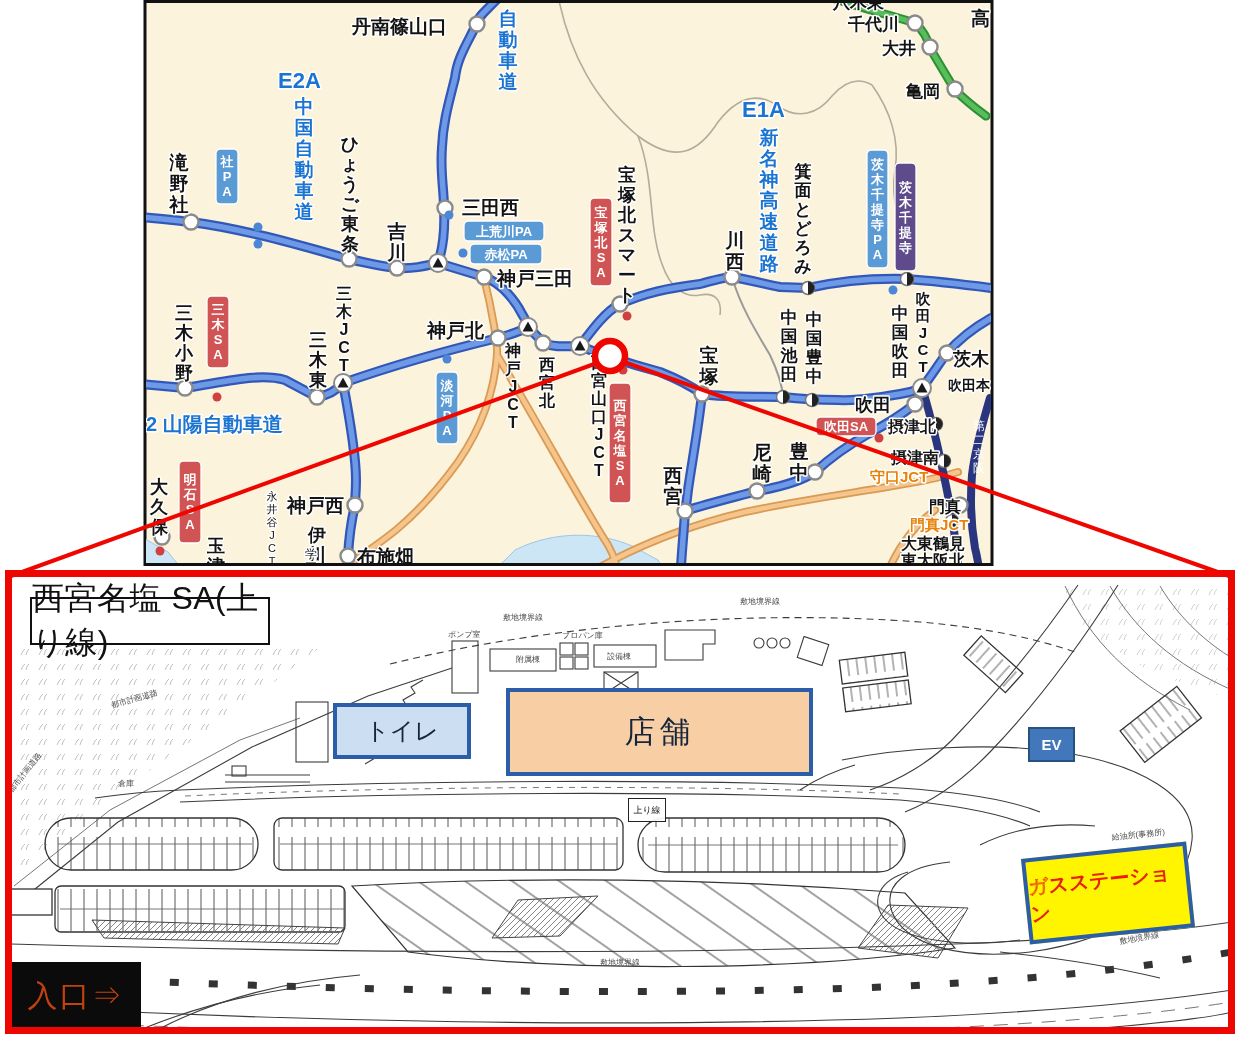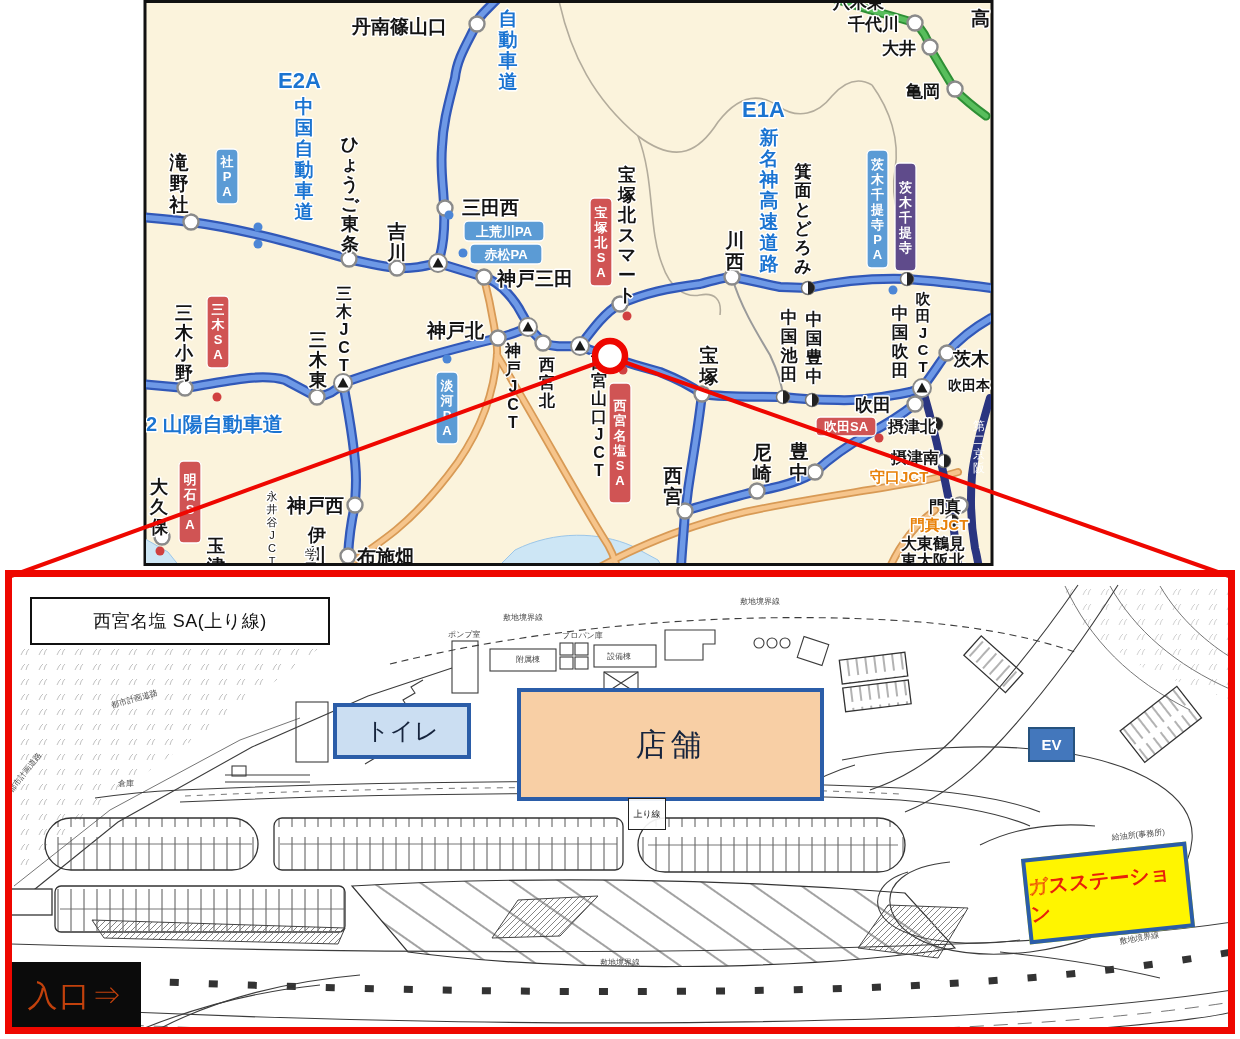--- a/index.html
+++ b/index.html
@@ -1,30 +1,30 @@
 <!DOCTYPE html>
 <html><head>
 <meta charset="utf-8">
 <style>
   html,body{margin:0;padding:0;background:#fff;}
   body{font-family:"Liberation Sans",sans-serif;}
   .stage{position:relative;width:1240px;height:1039px;overflow:hidden;background:#fff;}
   #scene{position:absolute;left:0;top:0;z-index:1;}
   .ovl{position:absolute;box-sizing:border-box;display:flex;align-items:center;justify-content:center;z-index:3;}
-  .title-box{left:30px;top:597px;width:300px;height:48px;background:#fff;border:2.5px solid #111;
-    font-size:18px;color:#111;letter-spacing:.5px;}
+  .title-box{left:30px;top:597px;width:240px;height:48px;background:#fff;border:2.5px solid #111;
+    font-size:32px;color:#111;letter-spacing:.5px;}
   .toilet-box{left:333px;top:703px;width:138px;height:56px;background:#CBDEF2;border:4px solid #2B5DA8;
     font-size:24px;color:#16243d;}
-  .shop-box{left:517px;top:688px;width:307px;height:113px;background:#F8CFA5;border:4px solid #2B5DA8;
+  .shop-box{left:506px;top:688px;width:307px;height:88px;background:#F8CFA5;border:4px solid #2B5DA8;
     font-size:31px;color:#16243d;letter-spacing:4px;}
   .ev-box{left:1028px;top:727px;width:47px;height:35px;background:#4377BC;border:2.5px solid #26527E;
     font-size:15px;font-weight:bold;color:#fff;}
   .gas-box{left:1025px;top:850px;width:166px;height:86px;background:#FFF500;border:4px solid #2B5DA8;
     font-size:20px;font-weight:bold;color:#E8210A;transform:rotate(-6deg);letter-spacing:0px;}
-  .lane-box{left:628px;top:798px;width:38px;height:32px;background:rgba(255,255,255,.92);
+  .lane-box{left:628px;top:798px;width:38px;height:24px;background:rgba(255,255,255,.92);
     border:1px solid #222;font-size:9px;color:#111;}
   .sign{background:#0B0B0B;color:#c2410c;font-size:30px;letter-spacing:2px;}
   .entrance-box{left:10px;top:962px;width:131px;height:68px;}
   .exit-box{left:1096px;top:962px;width:133px;height:65px;}
   .red-frame{left:5px;top:570px;width:1230px;height:464px;border:7px solid #EE0700;background:transparent;
     z-index:4;pointer-events:none;}
   
   .cas-blue use{stroke:#3158B8;stroke-width:10;fill:none;stroke-linecap:round;stroke-linejoin:round;}
   .in-blue  use{stroke:#6E99E6;stroke-width:5.5;fill:none;stroke-linecap:round;stroke-linejoin:round;}
   .cas-grn  use{stroke:#2E8F35;stroke-width:9;fill:none;stroke-linecap:round;}

